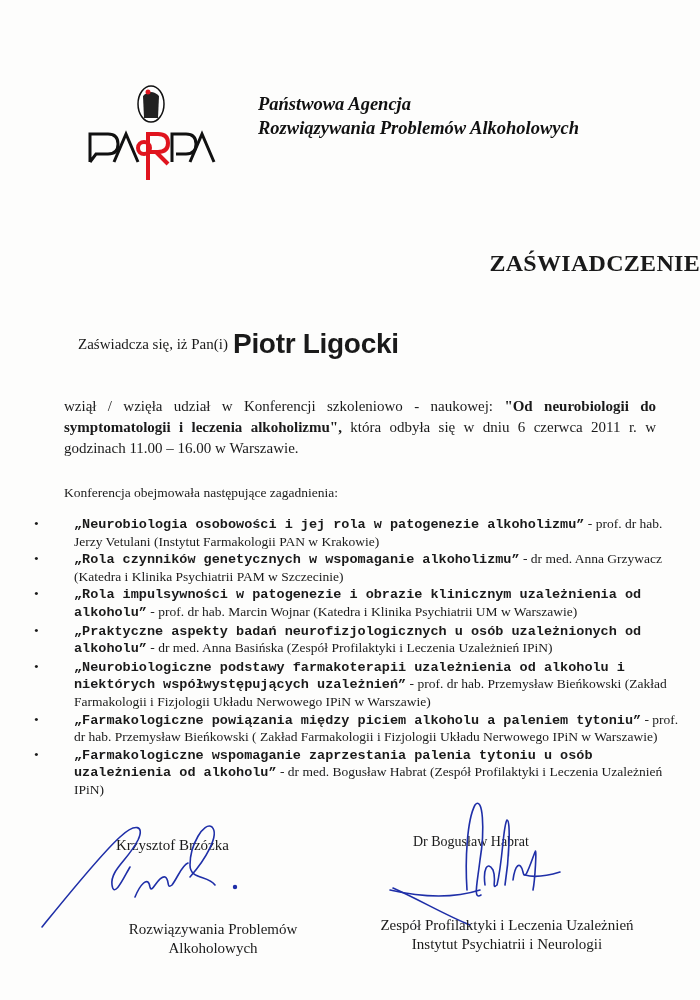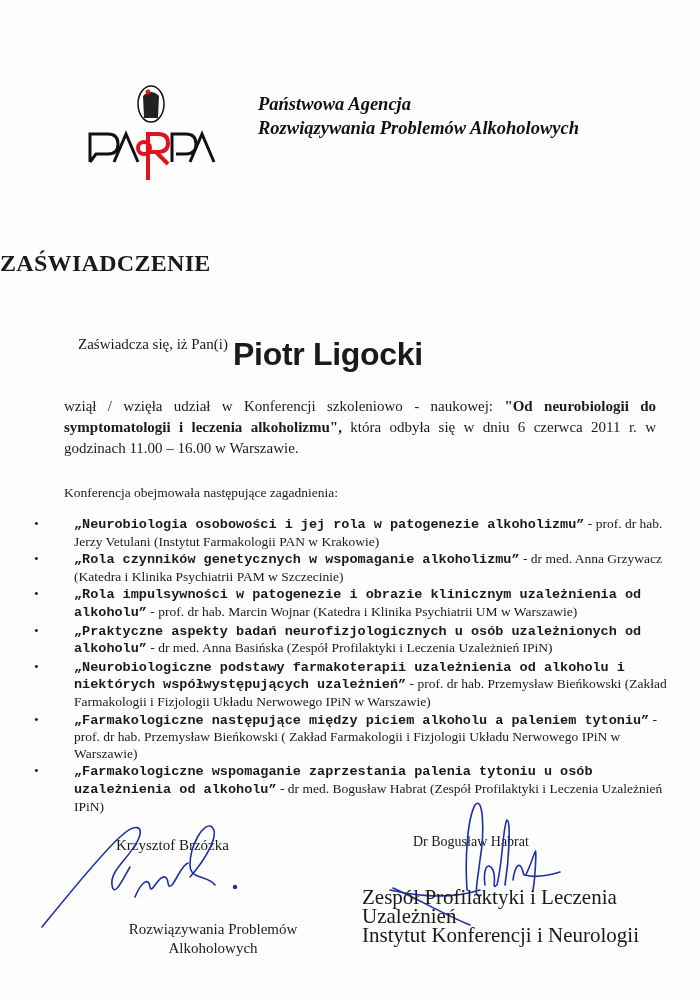--- a/index.html
+++ b/index.html
@@ -1,33 +1,33 @@
 <!DOCTYPE html>
 <html><head>
 <meta charset="utf-8">
 <style>
   html, body { margin:0; padding:0; }
   body { width:700px; height:1000px; background:#fdfdfc; position:relative; overflow:hidden; font-family:"Liberation Serif", serif; color:#1a1a1a; }
   .abs { position:absolute; }
   .logo { left:86px; top:82px; width:130px; height:100px; }
   .org-name { left:258px; top:92px; font-weight:bold; font-size:18.5px; line-height:24px; color:#111;font-style:italic; }
-  .title { left:0; width:700px; top:250px; text-align:left; font-weight:bold; font-size:24px; letter-spacing:0.3px; }
+  .title { left:0; width:700px; top:250px; text-align:right; font-weight:bold; font-size:24px; letter-spacing:0.3px; }
   .intro { left:64px; top:336px; font-size:15px;margin-left:14px; }
-  .name { left:233px; top:328px; font-weight:bold; font-size:32px; font-family:"Liberation Sans", sans-serif; letter-spacing:-0.3px; font-stretch:condensed;margin-top:8px; }
+  .name { left:233px; top:328px; font-weight:bold; font-size:28px; font-family:"Liberation Sans", sans-serif; letter-spacing:-0.3px; font-stretch:condensed; }
   .body-para { left:64px; top:396px; width:592px; font-size:15px; line-height:21px; text-align:justify; }
   .body-para b { font-weight:bold; }
   .topics-label { left:64px; top:485px; font-size:13.5px; }
   .topics { left:34px; top:516px; width:650px; font-size:13.5px; line-height:16.6px; margin:0; padding:0; list-style:none; }
   .topics li { position:relative; padding-left:40px; margin-bottom:1px; }
   .topics li .bullet { position:absolute; left:0; top:0; }
   .topics li b { font-weight:bold;font-family:Liberation Mono, monospace; }
   .sig-name-left { left:116px; top:837px; font-size:15px; }
   .sig-role-left { left:88px; top:920px; width:250px; text-align:center; font-size:15px; line-height:19px; }
   .sig-name-right { left:413px; top:834px; font-size:14px; }
-  .sig-role-right { left:362px; top:888px; width:290px; text-align:left; font-size:21px; line-height:19px; }
+  .sig-role-right { left:362px; top:916px; width:290px; text-align:center; font-size:15px; line-height:19px; }
   svg.sig { position:absolute; }
 </style>
 </head>
 <body>
 
 <div class="abs logo">
   <svg width="130" height="100" viewBox="0 0 130 100">
     <ellipse cx="65" cy="22" rx="13" ry="18" fill="#fff" stroke="#111" stroke-width="1.5"></ellipse>
     <path d="M57 14 q8 -8 16 0 l-1 22 h-14 z" fill="#222"></path>
     <circle cx="62" cy="10" r="2.5" fill="#e0141e"></circle>
@@ -58,21 +58,21 @@
 <div class="abs body-para"><span>wziął / wzięła udział w Konferencji szkoleniowo - naukowej: </span><b>"Od neurobiologii do symptomatologii i leczenia alkoholizmu",</b><span> która odbyła się w dniu 6 czerwca 2011 r. w godzinach 11.00 – 16.00 w Warszawie.</span></div>
 
 <div class="abs topics-label">Konferencja obejmowała następujące zagadnienia:</div>
 
 <ul class="abs topics">
   <li><span class="bullet">•</span><b>„Neurobiologia osobowości i jej rola w patogenezie alkoholizmu”</b><span> - prof. dr hab. Jerzy Vetulani (Instytut Farmakologii PAN w Krakowie)</span></li>
   <li><span class="bullet">•</span><b>„Rola czynników genetycznych w wspomaganie alkoholizmu”</b><span> - dr med. Anna Grzywacz (Katedra i Klinika Psychiatrii PAM w Szczecinie)</span></li>
   <li><span class="bullet">•</span><b>„Rola impulsywności w patogenezie i obrazie klinicznym uzależnienia od alkoholu”</b><span> - prof. dr hab. Marcin Wojnar (Katedra i Klinika Psychiatrii UM w Warszawie)</span></li>
   <li><span class="bullet">•</span><b>„Praktyczne aspekty badań neurofizjologicznych u osób uzależnionych od alkoholu”</b><span> - dr med. Anna Basińska (Zespół Profilaktyki i Leczenia Uzależnień IPiN)</span></li>
   <li><span class="bullet">•</span><b>„Neurobiologiczne podstawy farmakoterapii uzależnienia od alkoholu i niektórych współwystępujących uzależnień”</b><span> - prof. dr hab. Przemysław Bieńkowski (Zakład Farmakologii i Fizjologii Układu Nerwowego IPiN w Warszawie)</span></li>
-  <li><span class="bullet">•</span><b>„Farmakologiczne następujące między piciem alkoholu a paleniem tytoniu”</b><span> - prof. dr hab. Przemysław Bieńkowski ( Zakład Farmakologii i Fizjologii Układu Nerwowego IPiN w Warszawie)</span></li>
+  <li><span class="bullet">•</span><b>„Farmakologiczne powiązania między piciem alkoholu a paleniem tytoniu”</b><span> - prof. dr hab. Przemysław Bieńkowski ( Zakład Farmakologii i Fizjologii Układu Nerwowego IPiN w Warszawie)</span></li>
   <li><span class="bullet">•</span><b>„Farmakologiczne wspomaganie zaprzestania palenia tytoniu u osób uzależnienia od alkoholu”</b><span> - dr med. Bogusław Habrat (Zespół Profilaktyki i Leczenia Uzależnień IPiN)</span></li>
 </ul>
 
 <div class="abs sig-name-left">Krzysztof Brzózka</div>
 <svg class="sig" style="left:40px;top:815px" width="220" height="115" viewBox="0 0 220 115">
   <g fill="none" stroke="#1f2fa8" stroke-width="1.6" stroke-linecap="round">
     <path d="M2 112 C20 90, 60 40, 80 22 C95 8, 105 10, 98 25 C88 45, 70 55, 72 70 C74 85, 85 60, 90 52"></path>
     <path d="M95 82 C100 70, 108 60, 110 72 C112 80, 118 60, 125 62 C130 64, 126 75, 132 70 C138 62, 142 50, 148 48"></path>
     <path d="M150 62 C165 45, 180 20, 172 12 C164 6, 150 30, 150 50 C150 65, 168 60, 175 70"></path>
     <circle cx="195" cy="72" r="1.4" fill="#1f2fa8"></circle>
@@ -88,14 +88,14 @@
     <path d="M5 100 C40 108, 70 108, 95 100"></path>
     <path d="M8 98 C35 110, 60 125, 85 135"></path>
     <path d="M82 100 C80 70, 82 30, 90 15 C98 5, 100 40, 95 70 C92 95, 88 110, 96 105"></path>
     <path d="M100 95 C98 80, 102 70, 108 80 C112 90, 106 100, 112 95 C118 70, 118 35, 122 30 C126 30, 124 70, 120 95"></path>
     <path d="M128 90 C130 75, 135 70, 138 82 C140 92, 145 75, 150 62 C152 55, 150 90, 148 100"></path>
     <path d="M140 85 C150 88, 165 85, 175 82"></path>
   </g>
 </svg>
 <div class="abs sig-role-right">
   <div>Zespół Profilaktyki i Leczenia Uzależnień</div>
-  <div>Instytut Konferencji i Neurologii</div>
+  <div>Instytut Psychiatrii i Neurologii</div>
 </div>
 
 </body></html>

